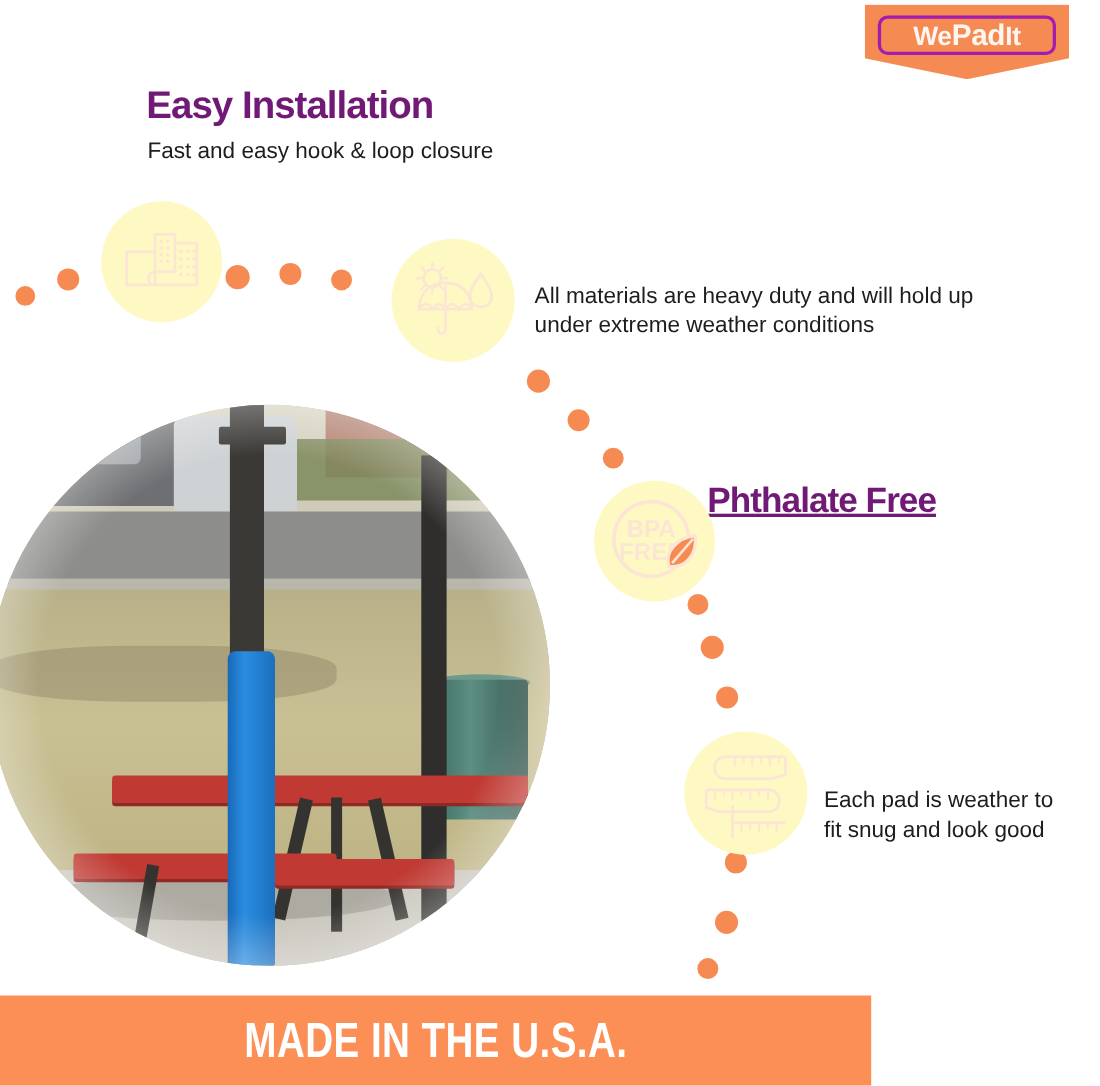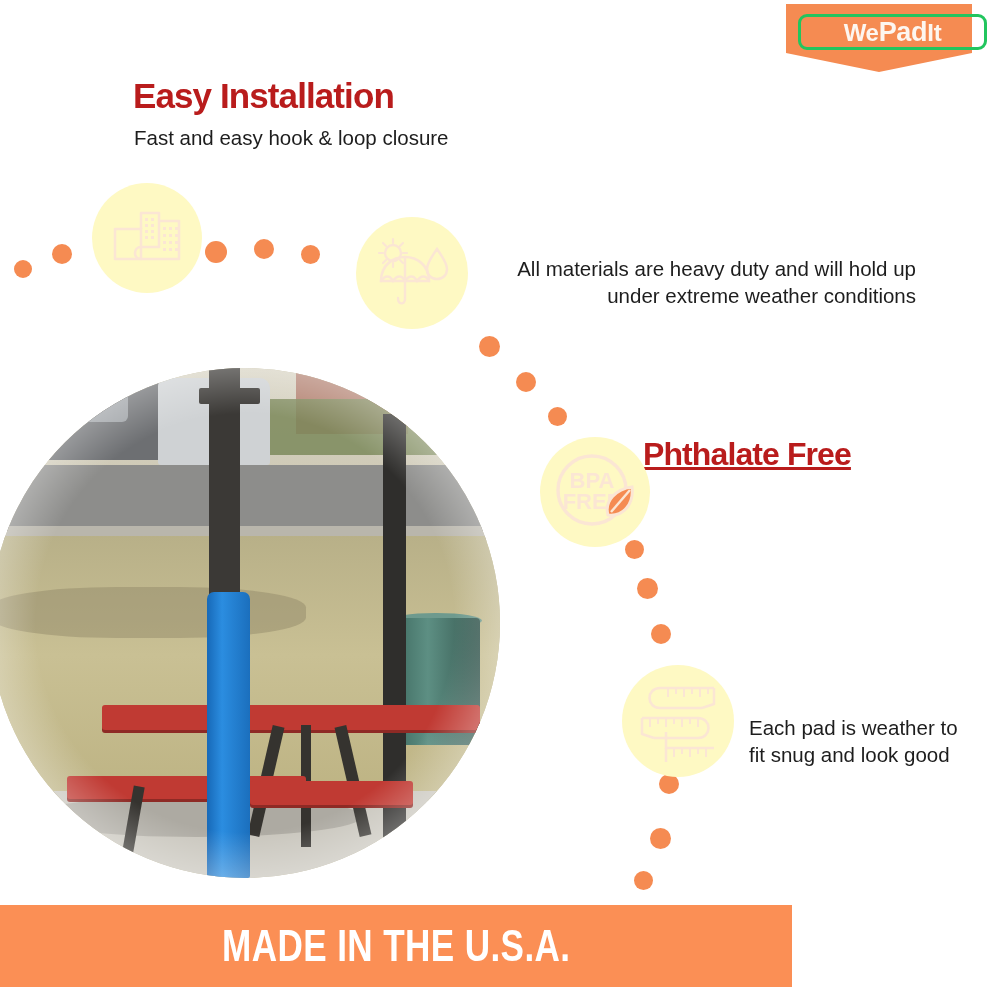--- a/index.html
+++ b/index.html
@@ -31,61 +31,61 @@
     position: absolute;
     inset: 0;
     background: #F58B52;
     -webkit-clip-path: polygon(0 0, 100% 0, 100% 72%, 50% 100%, 0 72%);
     clip-path: polygon(0 0, 100% 0, 100% 72%, 50% 100%, 0 72%);
   }
   .logo-box {
     position: absolute;
     left: 12px;
     top: 10px;
-    width: 189px;
+    width: 162px;
     height: 36px;
-    border: 3px solid #22c55e;
+    border: 3px solid #a21caf;
     border-radius: 9px;
     display: flex;
     align-items: center;
     justify-content: center;
   }
   .logo-text {
     color: #FDF6F0;
     font-size: 24px;
     font-weight: 700;
     letter-spacing: -0.3px;
     line-height: 1;
     white-space: nowrap;
   }
   .logo-text .lg-pad { font-size: 27px; font-weight: 800; }
 
   
   .feature-title {
     position: absolute;
     font-weight: 800;
-    color: #b91c1c;
+    color: #701a75;
     letter-spacing: -0.9px;
     line-height: 1.05;
     white-space: nowrap;
   }
   .feature-desc {
     position: absolute;
     font-weight: 400;
     color: #1d1d1d;
     line-height: 1.34;
   }
 
   
   #t-install { left: 133px; top: 78px; font-size: 35px; }
   #d-install { left: 134px; top: 124px; font-size: 20.5px; width: 420px; }
 
   
   #t-weather { left: 485px; top: 213px; font-size: 32px; }
-  #d-weather { left: 486px; top: 255px; font-size: 20.5px; width: 430px; text-align: right; }
+  #d-weather { left: 486px; top: 255px; font-size: 20.5px; width: 430px; }
 
   
   #t-phth { left: 643px; top: 438px; font-size: 32px; text-decoration: underline; }
   #d-phth { left: 674px; top: 481px; font-size: 20.5px; width: 270px; }
 
   
   #t-fit { left: 748px; top: 673px; font-size: 32px; }
   #d-fit { left: 749px; top: 714px; font-size: 20.5px; width: 230px; }
 
   

